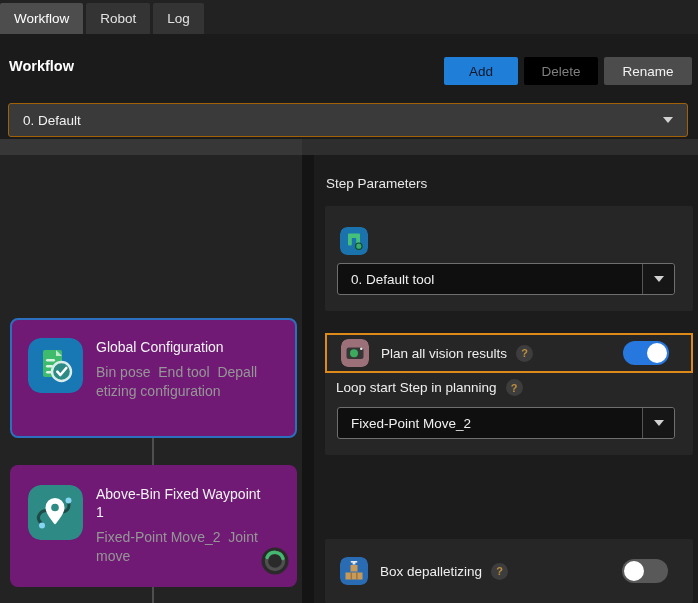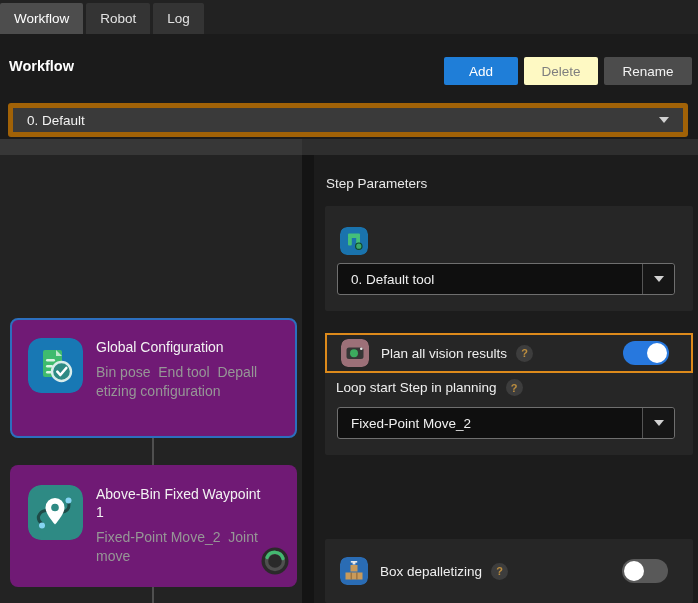--- a/index.html
+++ b/index.html
@@ -12,27 +12,27 @@
   .tabbar{position:absolute;left:0;top:0;width:698px;height:34px;background:#222222;
           display:flex;align-items:flex-end;}
   .tab{height:31px;line-height:31px;padding:0 14px;background:#343434;color:#e3e3e3;
        font-size:13.5px;margin-right:3px;border-radius:2px 2px 0 0;cursor:default;}
   .tab.active{background:#4d4d4d;color:#ffffff;}
 
   
   .wf-title{position:absolute;left:9px;top:58px;font-weight:bold;font-size:14.5px;color:#ffffff;}
   .btn{position:absolute;top:57px;height:28px;font-size:13.5px;display:flex;align-items:center;
        justify-content:center;border-radius:2px;border:none;cursor:default;}
-  .btn-add{left:444px;width:74px;background:var(--accent-blue,#1f7ed8);color:#ffffff;}
-  .btn-delete{left:524px;width:74px;background:#fef9c3;color:#7f7f7f;}
+  .btn-add{left:444px;width:74px;background:var(--accent-blue,#1f7ed8);color:#0f172a;}
+  .btn-delete{left:524px;width:74px;background:#000000;color:#7f7f7f;}
   .btn-rename{left:604px;width:88px;background:#4c4c4c;color:#f2f2f2;}
 
   
   .wf-select{position:absolute;left:8px;top:103px;width:680px;height:34px;background:#3a3a3a;
-             border:5px solid #a16207;border-radius:3px;display:flex;align-items:center;
+             border:1px solid #a16207;border-radius:3px;display:flex;align-items:center;
              padding:0 14px;font-size:13.5px;color:#f2f2f2;box-sizing:border-box;}
   .caret{width:0;height:0;border-left:5px solid transparent;border-right:5px solid transparent;
          border-top:6px solid #d2d2d2;}
   .wf-select .caret{margin-left:auto;}
 
   
   .band-left{position:absolute;left:0;top:139px;width:302px;height:16px;background:#373737;}
   .band-right{position:absolute;left:302px;top:139px;width:396px;height:16px;background:#2e2e2e;}
   .left-panel{position:absolute;left:0;top:155px;width:302px;height:448px;background:#232323;}
   .panel-gap{position:absolute;left:302px;top:155px;width:12px;height:448px;background:#141414;}

